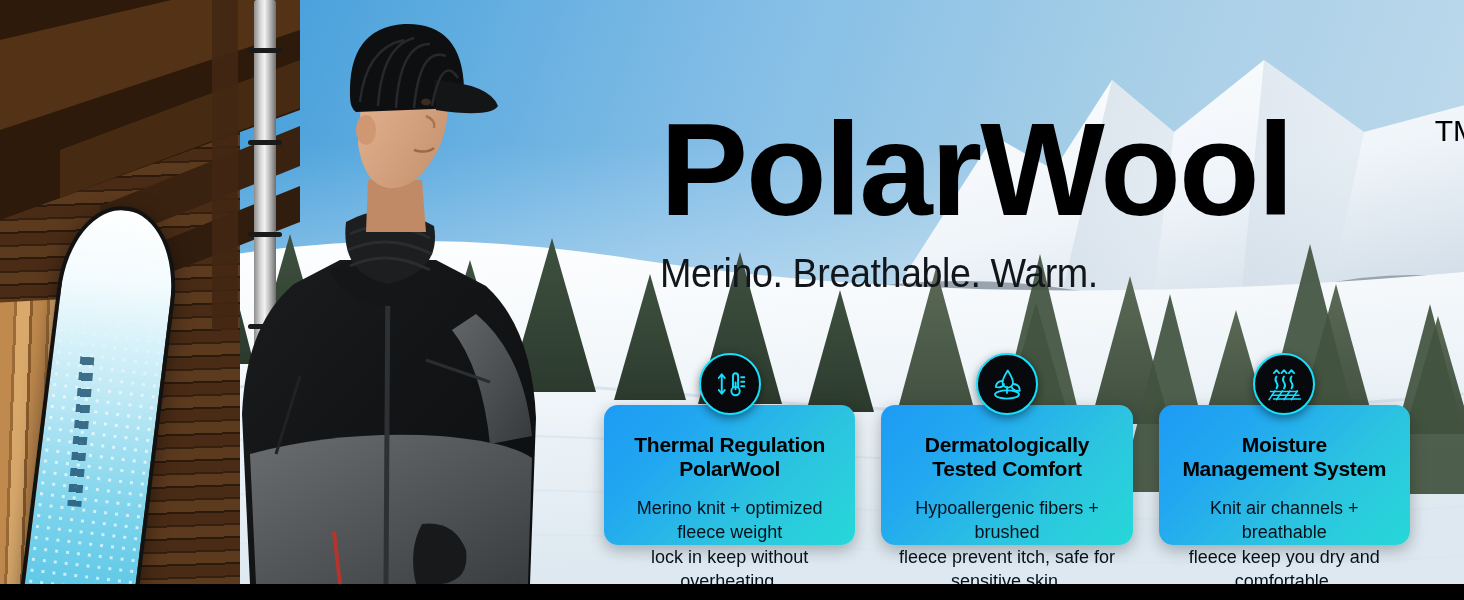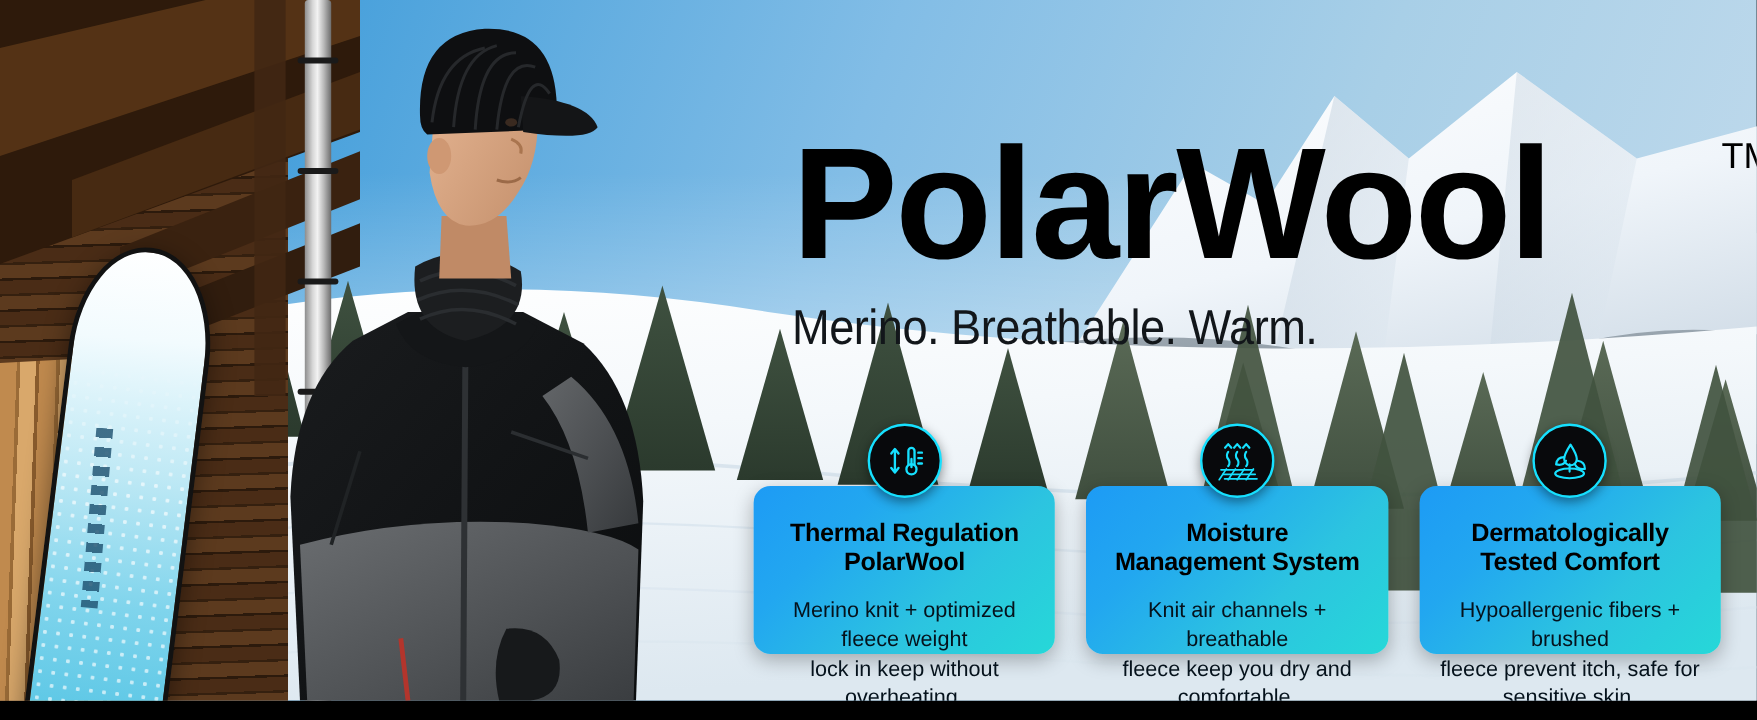--- a/index.html
+++ b/index.html
@@ -101,21 +101,21 @@
     font-size:30px; font-weight:400; letter-spacing:0;
   }
   .tagline {
     margin-top:14px; font-size:41px; font-weight:400; color:#12161a;
     letter-spacing:-.5px; transform:scaleX(.92); transform-origin:left center;
     white-space:nowrap;
   }
 
   
   .cards {
-    position:absolute; left:628px; top:405px;
+    position:absolute; left:604px; top:405px;
     width:806px; display:flex; gap:26px;
   }
   .card {
     position:relative; flex:1 1 0; height:140px;
     border-radius:14px;
     background:linear-gradient(135deg,#1d9bf5 0%, #22a7f0 28%, #2cc4e0 65%, #26d8d8 100%);
     box-shadow:0 5px 16px rgba(0,0,0,.28);
     padding:28px 10px 0;
     text-align:center;
   }
@@ -340,20 +340,40 @@
       </div>
       <div class="card-body">
         <span>Merino knit + optimized fleece weight</span><br>
         <span>lock in keep without overheating.</span>
       </div>
     </div>
 
     <div class="card">
       <div class="badge">
         <svg viewBox="0 0 48 48" fill="none" stroke="#16e0ff" stroke-width="2.4" stroke-linecap="round" stroke-linejoin="round">
+          <path d="M25 6 q7 11 7 16 a7 7 0 0 1 -14 0 q0-5 7-16 Z"></path>
+          <path d="M18 20 q-8 0-9 8 q8 2 11-4"></path>
+          <path d="M33 24 q8 1 8 9 q-8 1-11-5"></path>
+          <ellipse cx="24" cy="38" rx="16" ry="5.4"></ellipse>
+          <path d="M24 28 V36"></path>
+        </svg>
+      </div>
+      <div class="card-title">
+        <span>Dermatologically</span><br>
+        <span>Tested Comfort</span>
+      </div>
+      <div class="card-body">
+        <span>Hypoallergenic fibers + brushed</span><br>
+        <span>fleece prevent itch, safe for sensitive skin.</span>
+      </div>
+    </div>
+
+    <div class="card">
+      <div class="badge">
+        <svg viewBox="0 0 48 48" fill="none" stroke="#16e0ff" stroke-width="2.4" stroke-linecap="round" stroke-linejoin="round">
           <path d="M14 30 q3-4 0-8 q-3-4 0-8"></path>
           <path d="M10.5 9.5 L14 5.5 L17.5 9.5"></path>
           <path d="M24 30 q3-4 0-8 q-3-4 0-8"></path>
           <path d="M20.5 9.5 L24 5.5 L27.5 9.5"></path>
           <path d="M34 30 q3-4 0-8 q-3-4 0-8"></path>
           <path d="M30.5 9.5 L34 5.5 L37.5 9.5"></path>
           <g stroke-width="1.9">
             <path d="M6 34 H42"></path>
             <path d="M8 39 H44"></path>
             <path d="M10 44 H46"></path>
@@ -367,34 +387,14 @@
       <div class="card-title">
         <span>Moisture</span><br>
         <span>Management System</span>
       </div>
       <div class="card-body">
         <span>Knit air channels + breathable</span><br>
         <span>fleece keep you dry and comfortable.</span>
       </div>
     </div>
 
-    <div class="card">
-      <div class="badge">
-        <svg viewBox="0 0 48 48" fill="none" stroke="#16e0ff" stroke-width="2.4" stroke-linecap="round" stroke-linejoin="round">
-          <path d="M25 6 q7 11 7 16 a7 7 0 0 1 -14 0 q0-5 7-16 Z"></path>
-          <path d="M18 20 q-8 0-9 8 q8 2 11-4"></path>
-          <path d="M33 24 q8 1 8 9 q-8 1-11-5"></path>
-          <ellipse cx="24" cy="38" rx="16" ry="5.4"></ellipse>
-          <path d="M24 28 V36"></path>
-        </svg>
-      </div>
-      <div class="card-title">
-        <span>Dermatologically</span><br>
-        <span>Tested Comfort</span>
-      </div>
-      <div class="card-body">
-        <span>Hypoallergenic fibers + brushed</span><br>
-        <span>fleece prevent itch, safe for sensitive skin.</span>
-      </div>
-    </div>
-
   </div>
 </div>
 
 </body></html>

